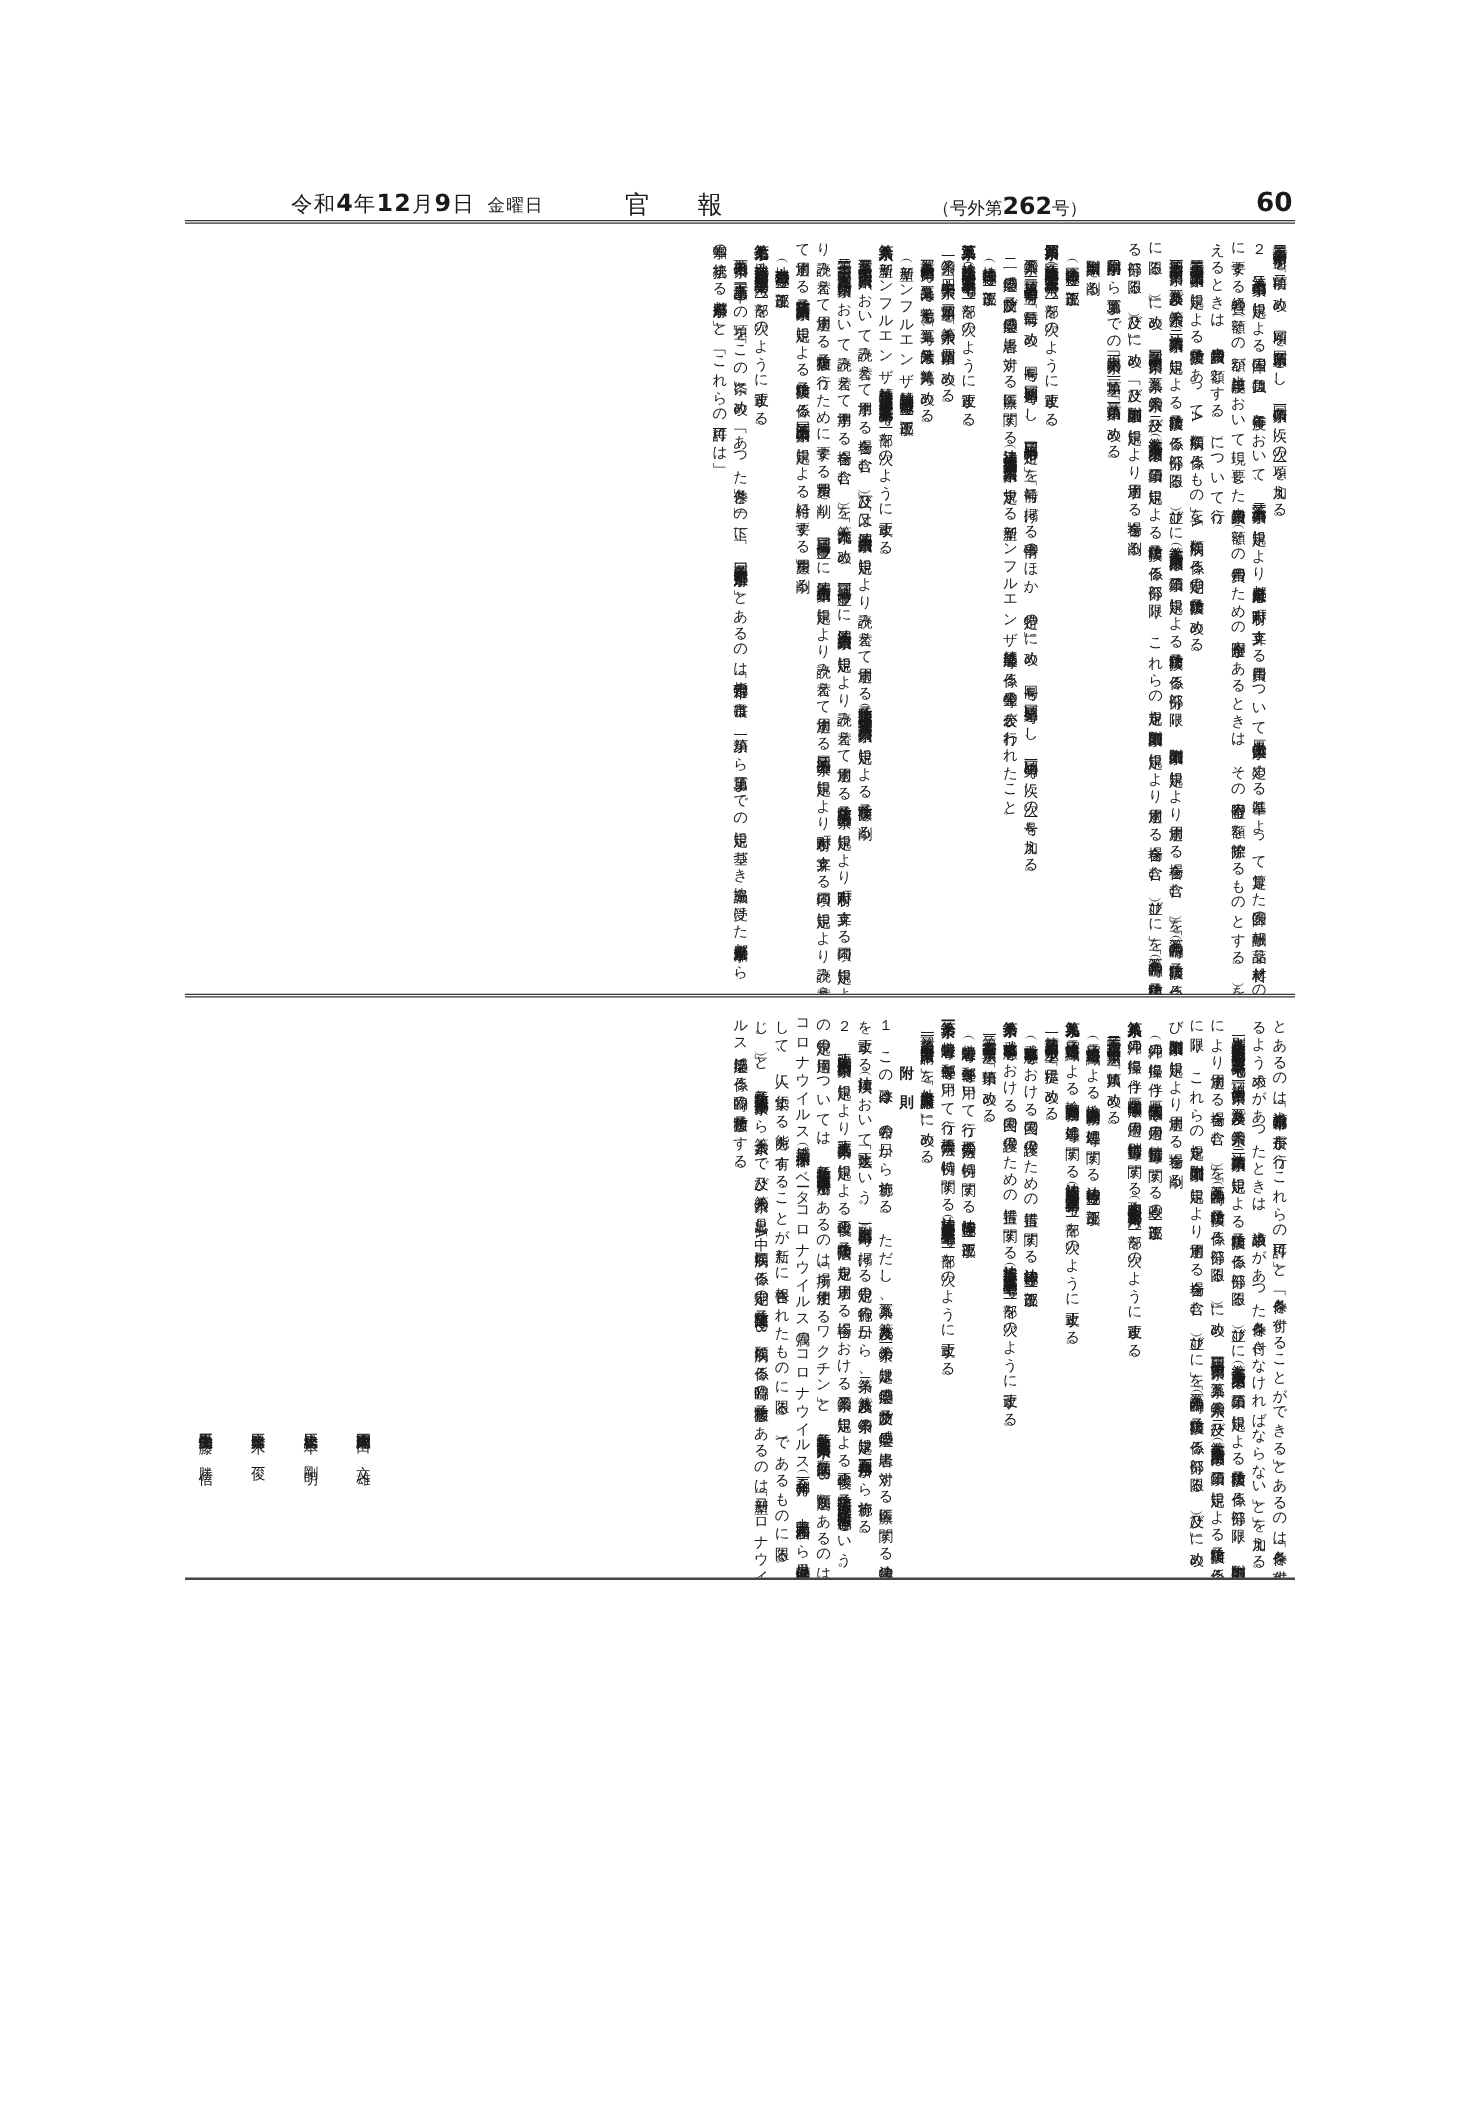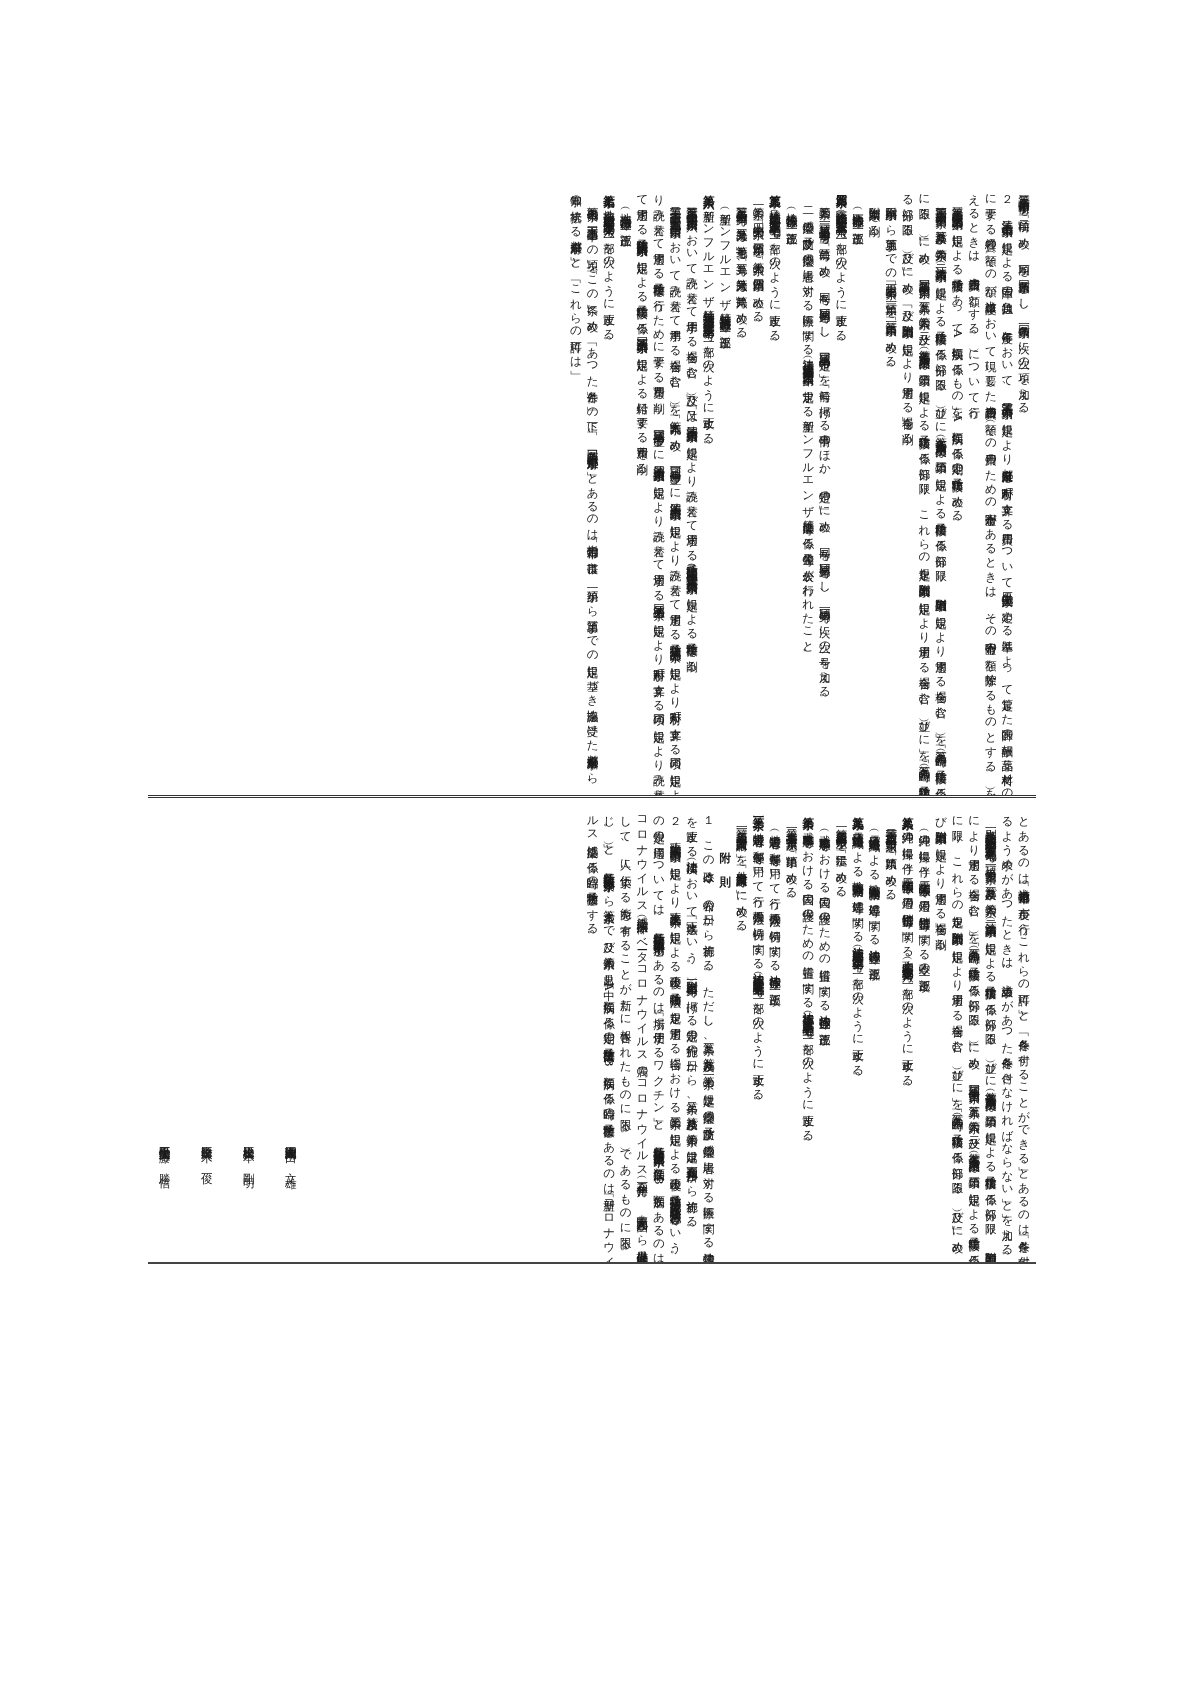--- a/index.html
+++ b/index.html
@@ -144,20 +144,30 @@
     .sig-row .title { display: inline-block; }
     .sig-row .name { display: inline-block; margin-block-start: 1.2em; letter-spacing: 0.4em; }
     .sig-row.first { padding-block-start: 2em; }
     .sig-row.mid { padding-block-start: 1em; }
   </style>
 </head>
 <body>
 
 <div class="page">
 
+  <div class="header">
+    <div class="date">
+      <span>令和</span><span class="num">4</span><span>年</span><span class="num">12</span><span>月</span><span class="num">9</span><span>日</span><span class="weekday">金曜日</span>
+    </div>
+    <div class="paper">官報</div>
+    <div class="issue">
+      <span>（号外第</span><span class="num">262</span><span>号）</span>
+    </div>
+    <div class="pageno">60</div>
+  </div>
 
   <div class="tier upper">
     <div class="vtext" id="upper-text">
         <p class="noindent">第三十二条第二項中「前項」を「前二項」に改め、同項を同条第三項とし、同条第一項の次に次の一項を加える。</p>
         <p class="item">２　法第二十七条第二項の規定による国庫の負担は、各年度において、法第二十五条第一項の規定により都道府県又は市町村が支弁する費用について厚生労働大臣が定める基準によって算定した医師の報酬、薬品、材料その他に要する経費の額（その額が当該年度において現に要した当該費用の額（その費用のための寄附金があるときは、その寄附金の額を控除するものとする。）を超えるときは、当該費用の額とする。）について行う。</p>
         <p class="">第三十三条第二項中「法第五条第一項の規定による予防接種であってA類疾病に係るもの」を「A類疾病に係る定期の予防接種」に改める。</p>
         <p class="">第三十四条第一項中「第四条、第五条及び第六条の二（法第六条第一項の規定による予防接種に係る部分に限る。）並びに第七条（法第六条第一項又は第三項の規定による予防接種に係る部分に限り、附則第五項の規定により適用する場合を含む。）」を「第五条（臨時の予防接種に係る部分に限る。）」に改め、同条第二項中「第四条、第五条、第六条の二及び第七条（法第六条第一項又は第三項の規定による予防接種に係る部分に限り、これらの規定を附則第五項の規定により適用する場合を含む。）並びに」を「第五条（臨時の予防接種に係る部分に限る。）及び」に改め、「及び附則第五項の規定により適用する場合」を削る。</p>
         <p class="">附則第二項から第五項までの規定中「第一条の三第一項」を「第三条第一項」に改める。</p>
         <p class="">附則第六項を削る。</p>
         <p class="subhead">（医療法施行令の一部改正）</p>

